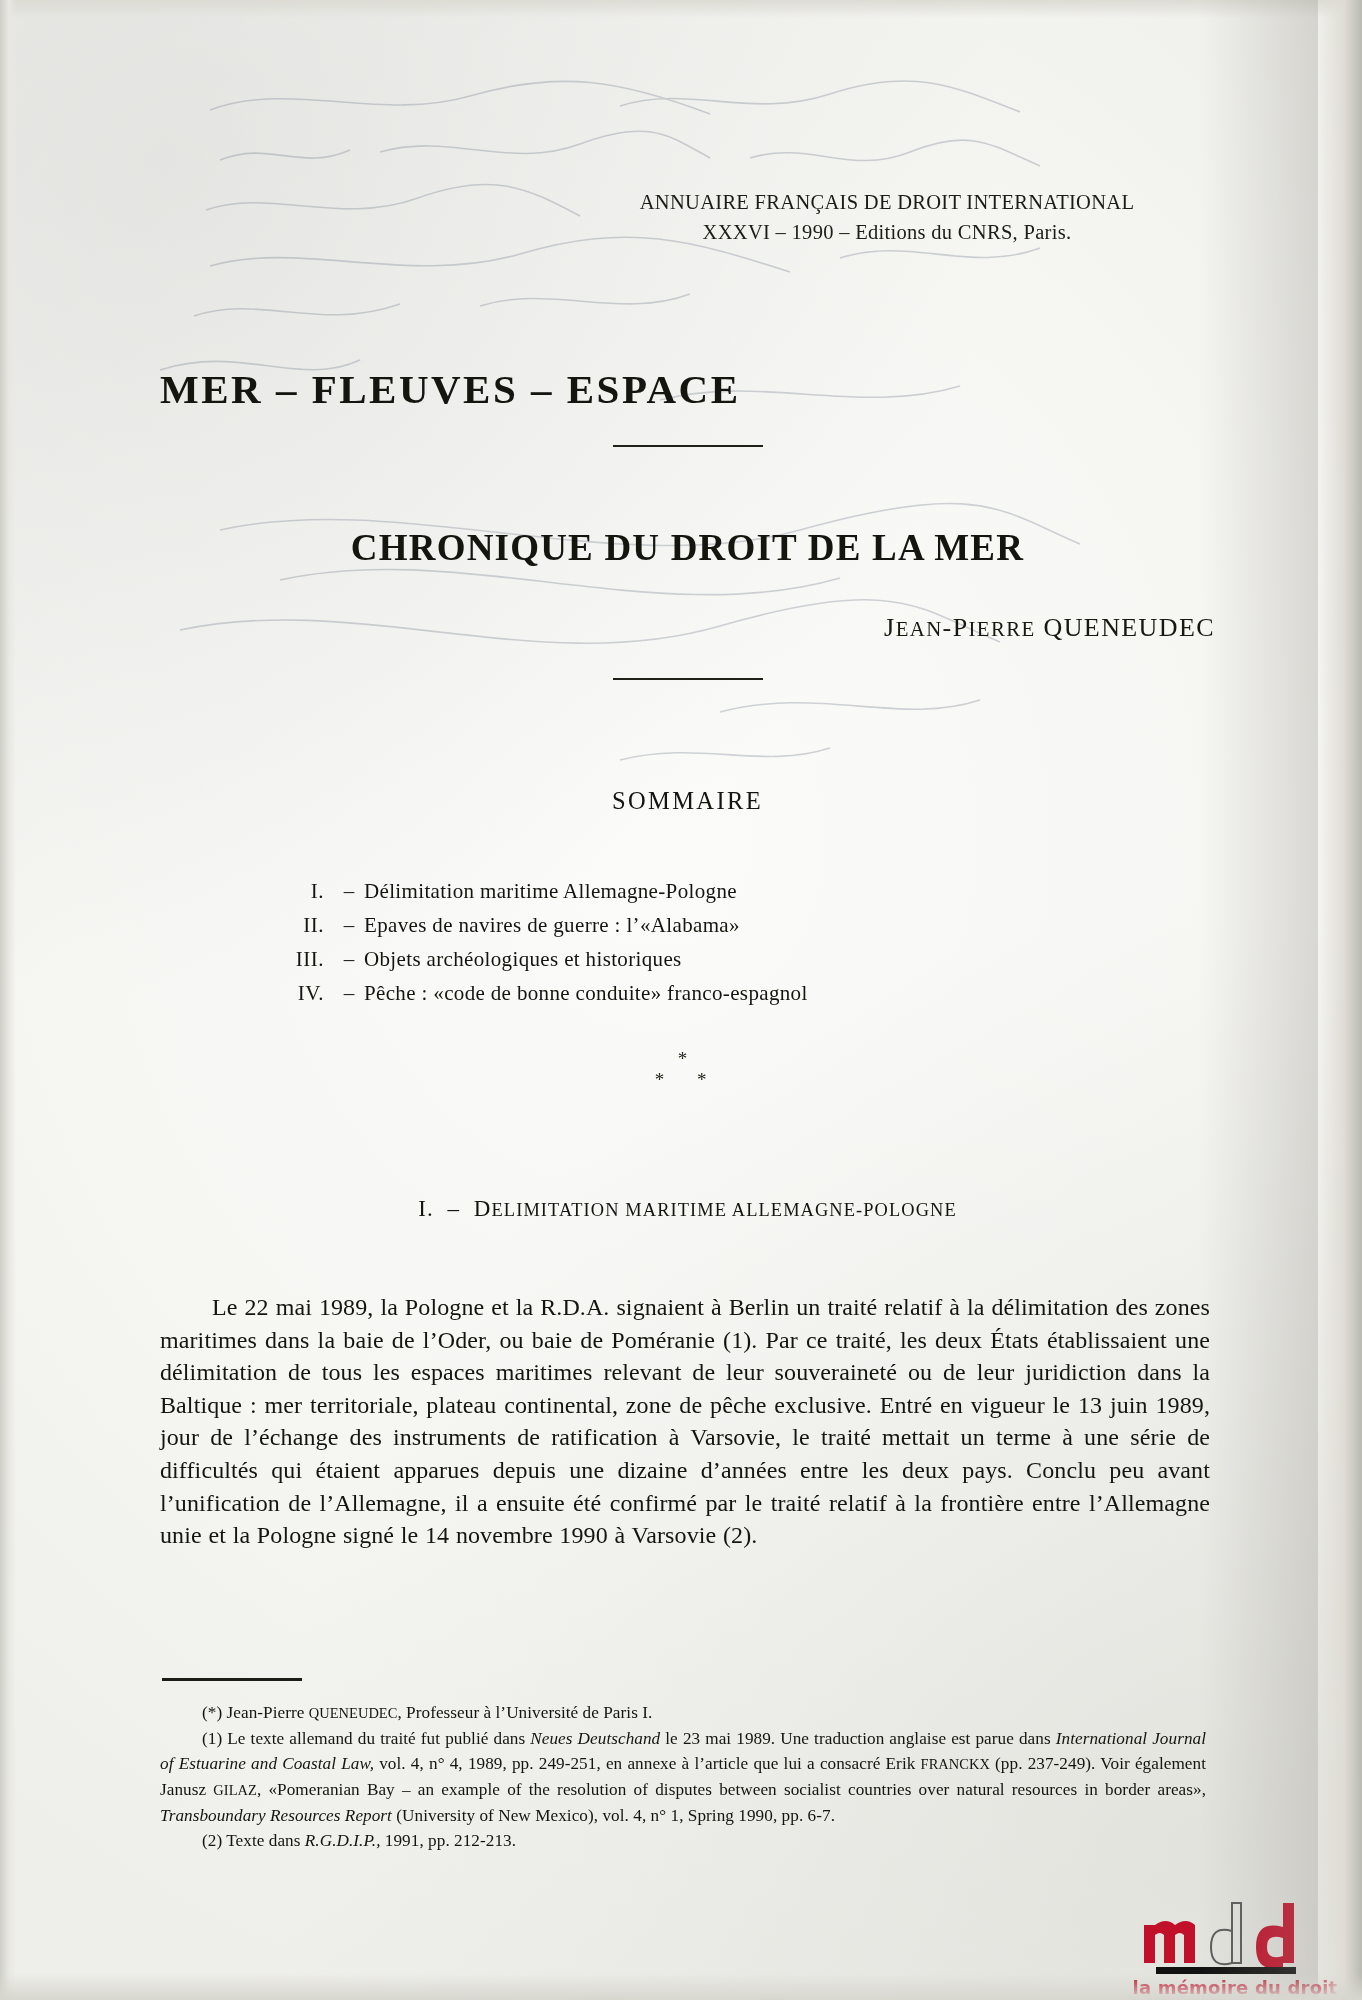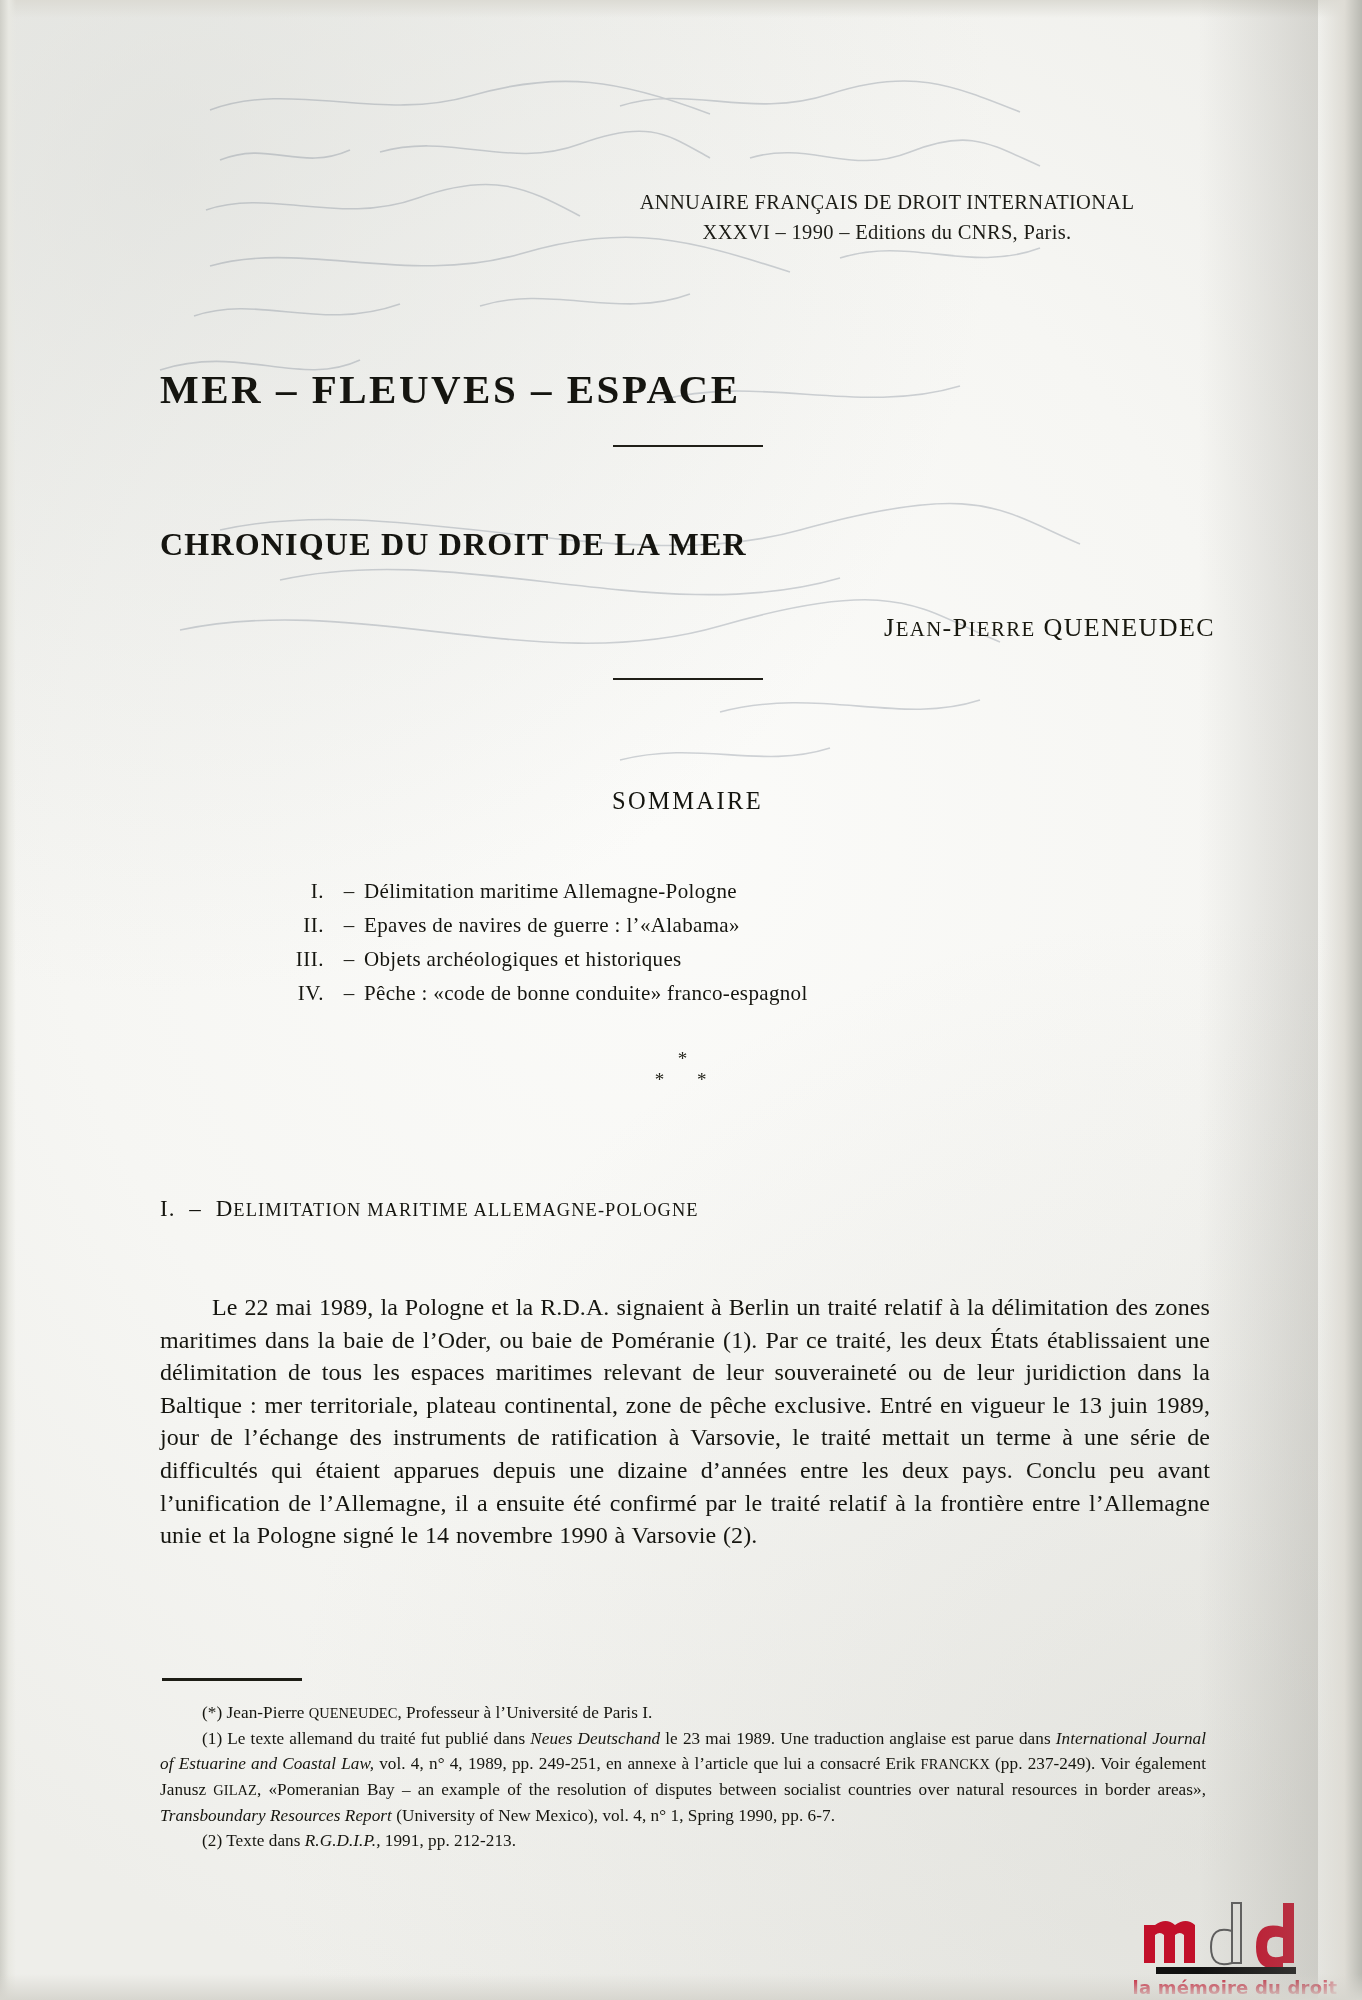--- a/index.html
+++ b/index.html
@@ -99,22 +99,22 @@
     height: 2px;
     background: #201f18;
   }
   .rule-1 { top: 445px; }
   .rule-2 { top: 678px; }
 
   .doc-subtitle {
     position: absolute;
     top: 526px;
     left: 0; right: 0;
-    text-align: left;
-    font-size: 32px;
+    text-align: center;
+    font-size: 37px;
     font-weight: bold;
     letter-spacing: 1.2px;
     color: #151510;
   }
 
   .author {
     position: absolute;
     top: 613px;
     left: 0; right: 0;
     text-align: right;
@@ -168,20 +168,21 @@
     line-height: 21px;
     letter-spacing: 10px;
     color: #25251c;
   }
   .asterism .a2 { letter-spacing: 14px; }
 
   .section-heading {
     position: absolute;
     top: 1196px;
     left: 0; right: 0;
+    text-align: center;
     font-size: 23px;
     letter-spacing: 1.1px;
     font-family: Liberation Serif, serif;
   }
 
   .body-text {
     position: absolute;
     top: 1267px;
     left: 0;
     width: 1050px;

